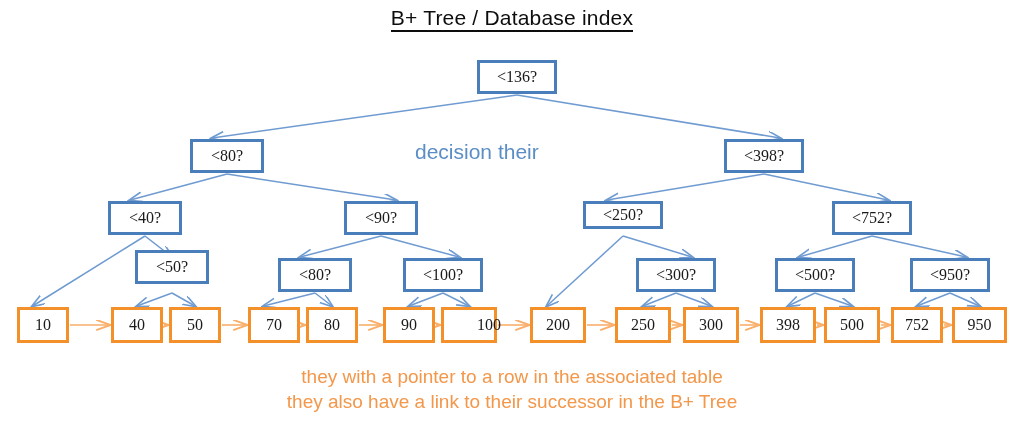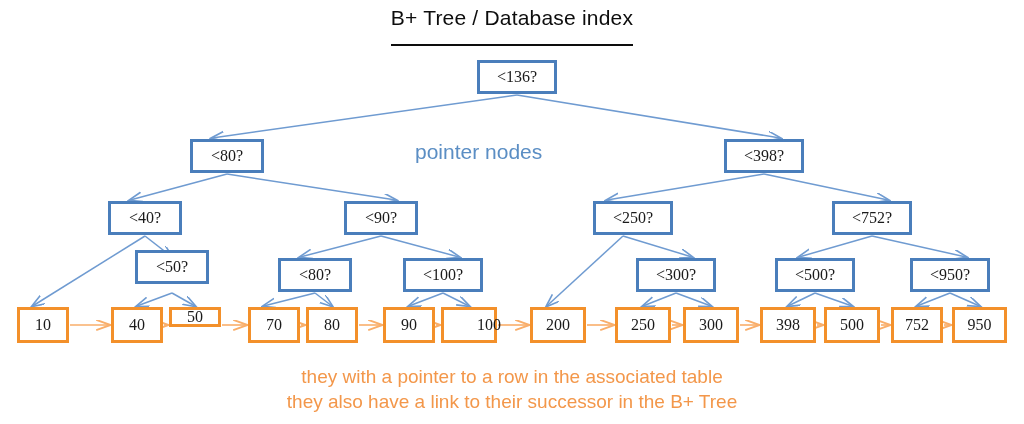--- a/index.html
+++ b/index.html
@@ -31,21 +31,21 @@
     left: 0;
     top: 6px;
     width: 1024px;
     text-align: center;
     font-size: 21px;
     color: #0d0d0d;
     letter-spacing: 0.2px;
   }
   .title span {
     border-bottom: 2px solid #0d0d0d;
-    padding-bottom: 15px;
+    padding-bottom: 1px;
   }
   .node {
     position: absolute;
     box-sizing: border-box;
     display: flex;
     align-items: center;
     justify-content: center;
     background: #ffffff;
   }
   .decision {
@@ -133,39 +133,39 @@
         <line x1="817" y1="325" x2="822" y2="325" stroke="#f9ae6a" stroke-width="1.6" marker-end="url(#arrowOrange)"></line>
         <line x1="881" y1="325" x2="889" y2="325" stroke="#f9ae6a" stroke-width="1.6" marker-end="url(#arrowOrange)"></line>
         <line x1="944" y1="325" x2="950" y2="325" stroke="#f9ae6a" stroke-width="1.6" marker-end="url(#arrowOrange)"></line>
       </g>
   </svg>
 
   <div class="title">
     <span>B+ Tree / Database index</span>
   </div>
 
-  <div class="decision-label" id="decision-label" style="left: 415px; top: 140px;">pointer nodes</div>
+  <div class="decision-label" id="decision-label" style="left: 415px; top: 140px;">decision their</div>
 
   <div id="nodes-layer">
       <div class="node decision" style="left: 477px; top: 60px; width: 80px; height: 34px;">
         <span>&lt;136?</span>
       </div>
       <div class="node decision" style="left: 190px; top: 139px; width: 74px; height: 34px;">
         <span>&lt;80?</span>
       </div>
       <div class="node decision" style="left: 724px; top: 139px; width: 80px; height: 34px;">
         <span>&lt;398?</span>
       </div>
       <div class="node decision" style="left: 108px; top: 201px; width: 74px; height: 34px;">
         <span>&lt;40?</span>
       </div>
       <div class="node decision" style="left: 344px; top: 201px; width: 74px; height: 34px;">
         <span>&lt;90?</span>
       </div>
-      <div class="node decision" style="left: 583px; top: 201px; width: 80px; height: 34px; margin-left: 10px;">
+      <div class="node decision" style="left: 583px; top: 201px; width: 80px; height: 28px;">
         <span>&lt;250?</span>
       </div>
       <div class="node decision" style="left: 832px; top: 201px; width: 80px; height: 34px;">
         <span>&lt;752?</span>
       </div>
       <div class="node decision" style="left: 135px; top: 250px; width: 74px; height: 34px;">
         <span>&lt;50?</span>
       </div>
       <div class="node decision" style="left: 278px; top: 258px; width: 74px; height: 34px;">
         <span>&lt;80?</span>
@@ -181,21 +181,21 @@
       </div>
       <div class="node decision" style="left: 910px; top: 258px; width: 80px; height: 34px; align-items: center;">
         <span>&lt;950?</span>
       </div>
       <div class="node leaf" style="left: 17px; top: 307px; width: 52px; height: 36px;">
         <span>10</span>
       </div>
       <div class="node leaf" style="left: 111px; top: 307px; width: 52px; height: 36px;">
         <span>40</span>
       </div>
-      <div class="node leaf" style="left: 169px; top: 307px; width: 52px; height: 20px;">
+      <div class="node leaf" style="left: 169px; top: 307px; width: 52px; height: 36px;">
         <span>50</span>
       </div>
       <div class="node leaf" style="left: 248px; top: 307px; width: 52px; height: 36px;">
         <span>70</span>
       </div>
       <div class="node leaf" style="left: 306px; top: 307px; width: 52px; height: 36px;">
         <span>80</span>
       </div>
       <div class="node leaf" style="left: 383px; top: 307px; width: 52px; height: 36px; align-items: center;">
         <span>90</span>

